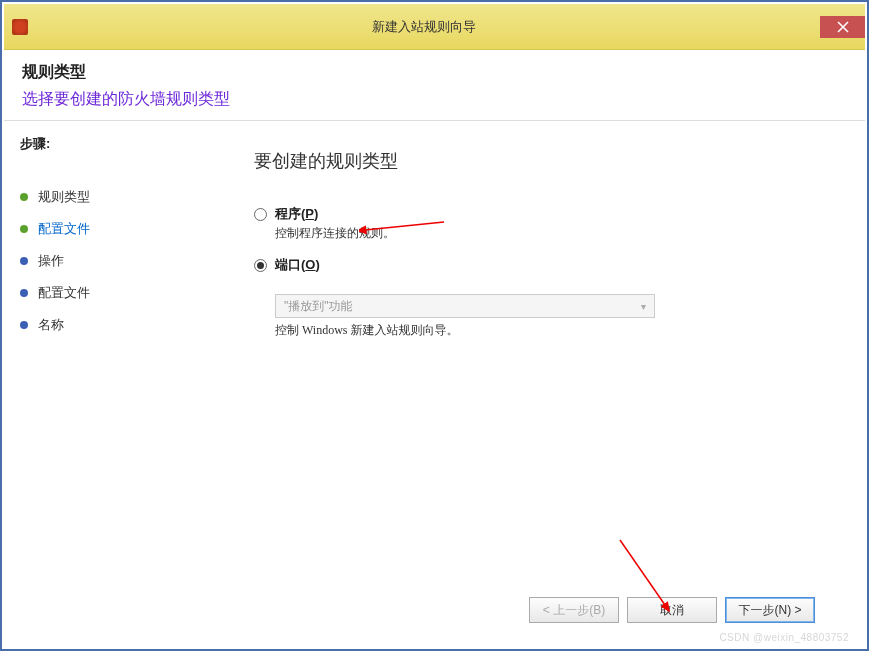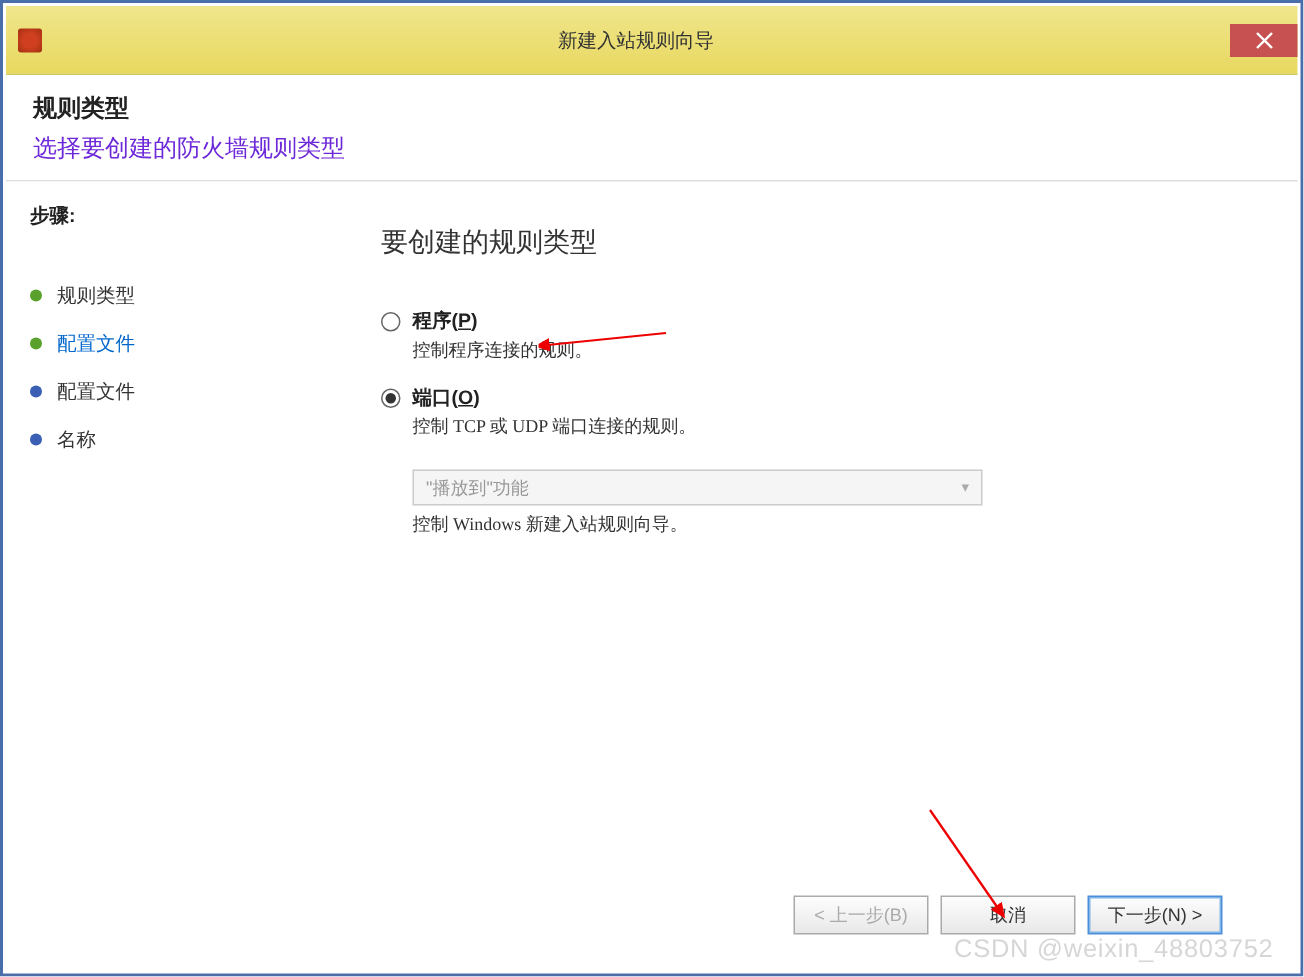--- a/index.html
+++ b/index.html
@@ -32,21 +32,21 @@
     .option-label .shortcut { text-decoration: underline; }
     .option-desc { font-size: 12px; color: #333; margin-left: 21px; margin-top: 2px; font-family: "SimSun", serif; }
     .dropdown { margin: 6px 0 4px 21px; width: 380px; height: 24px; border: 1px solid #ccc; background: #f5f5f5; color: #999; padding: 0 8px; display: flex; align-items: center; justify-content: space-between; font-size: 12px; }
     .dropdown .chev { color: #aaa; font-size: 10px; }
     .arrow1 { position: absolute; top: 95px; left: 145px; pointer-events: none; }
     .arrow2 { position: absolute; bottom: 30px; right: 180px; pointer-events: none; }
     .footer { height: 50px; display: flex; align-items: center; justify-content: flex-end; padding: 0 20px; gap: 8px; margin-top: auto; }
     .btn { height: 26px; min-width: 90px; padding: 0 12px; border: 1px solid #aaa; background: linear-gradient(to bottom, #fdfdfd, #e8e8e8); font-size: 12px; cursor: pointer; display: inline-flex; align-items: center; justify-content: center; color: #333; }
     .btn.disabled { color: #aaa; cursor: default; }
     .btn.default { border: 1px solid #4a8fd8; box-shadow: 0 0 0 1px #7fb5e8 inset; }
-    .watermark { position: absolute; bottom: 6px; right: 18px; color: #bbb; font-size: 17px; font-family: Arial, sans-serif; letter-spacing: 0.5px; pointer-events: none; opacity: 0.6; }
+    .watermark { position: absolute; bottom: 6px; right: 18px; color: #bbb; font-size: 10px; font-family: Arial, sans-serif; letter-spacing: 0.5px; pointer-events: none; opacity: 0.6; }
   </style>
 </head>
 <body>
 
 <div class="outer-border">
 <div class="window">
   <div class="titlebar">
     <div class="app-icon"></div>
     <div class="title">新建入站规则向导</div>
     <div class="close-btn">
@@ -68,20 +68,24 @@
       <div class="step-item">
         <span class="step-bullet active"></span>
         <span class="step-text">规则类型</span>
       </div>
       <div class="step-item current">
         <span class="step-bullet active"></span>
         <span class="step-text">配置文件</span>
       </div>
       <div class="step-item">
         <span class="step-bullet pending"></span>
+        <span class="step-text">操作</span>
+      </div>
+      <div class="step-item">
+        <span class="step-bullet pending"></span>
         <span class="step-text">配置文件</span>
       </div>
       <div class="step-item">
         <span class="step-bullet pending"></span>
         <span class="step-text">名称</span>
       </div>
     </div>
 
     <div class="main">
       <div class="main-prompt">要创建的规则类型</div>
@@ -92,21 +96,20 @@
           <span class="option-label"><span>程序(</span><span class="shortcut">P</span><span>)</span></span>
         </div>
         <div class="option-desc">控制程序连接的规则。</div>
       </div>
 
       <div class="option-group">
         <div class="option-row">
           <span class="radio checked"></span>
           <span class="option-label"><span>端口(</span><span class="shortcut">O</span><span>)</span></span>
         </div>
-        <div class="option-desc">控制 TCP 或 UDP 端口连接的规则。</div>
       </div>
 
       <div class="option-group">
         <div class="dropdown">
           <span>"播放到"功能</span>
           <span class="chev">▾</span>
         </div>
         <div class="option-desc">控制 Windows 新建入站规则向导。</div>
       </div>
 

